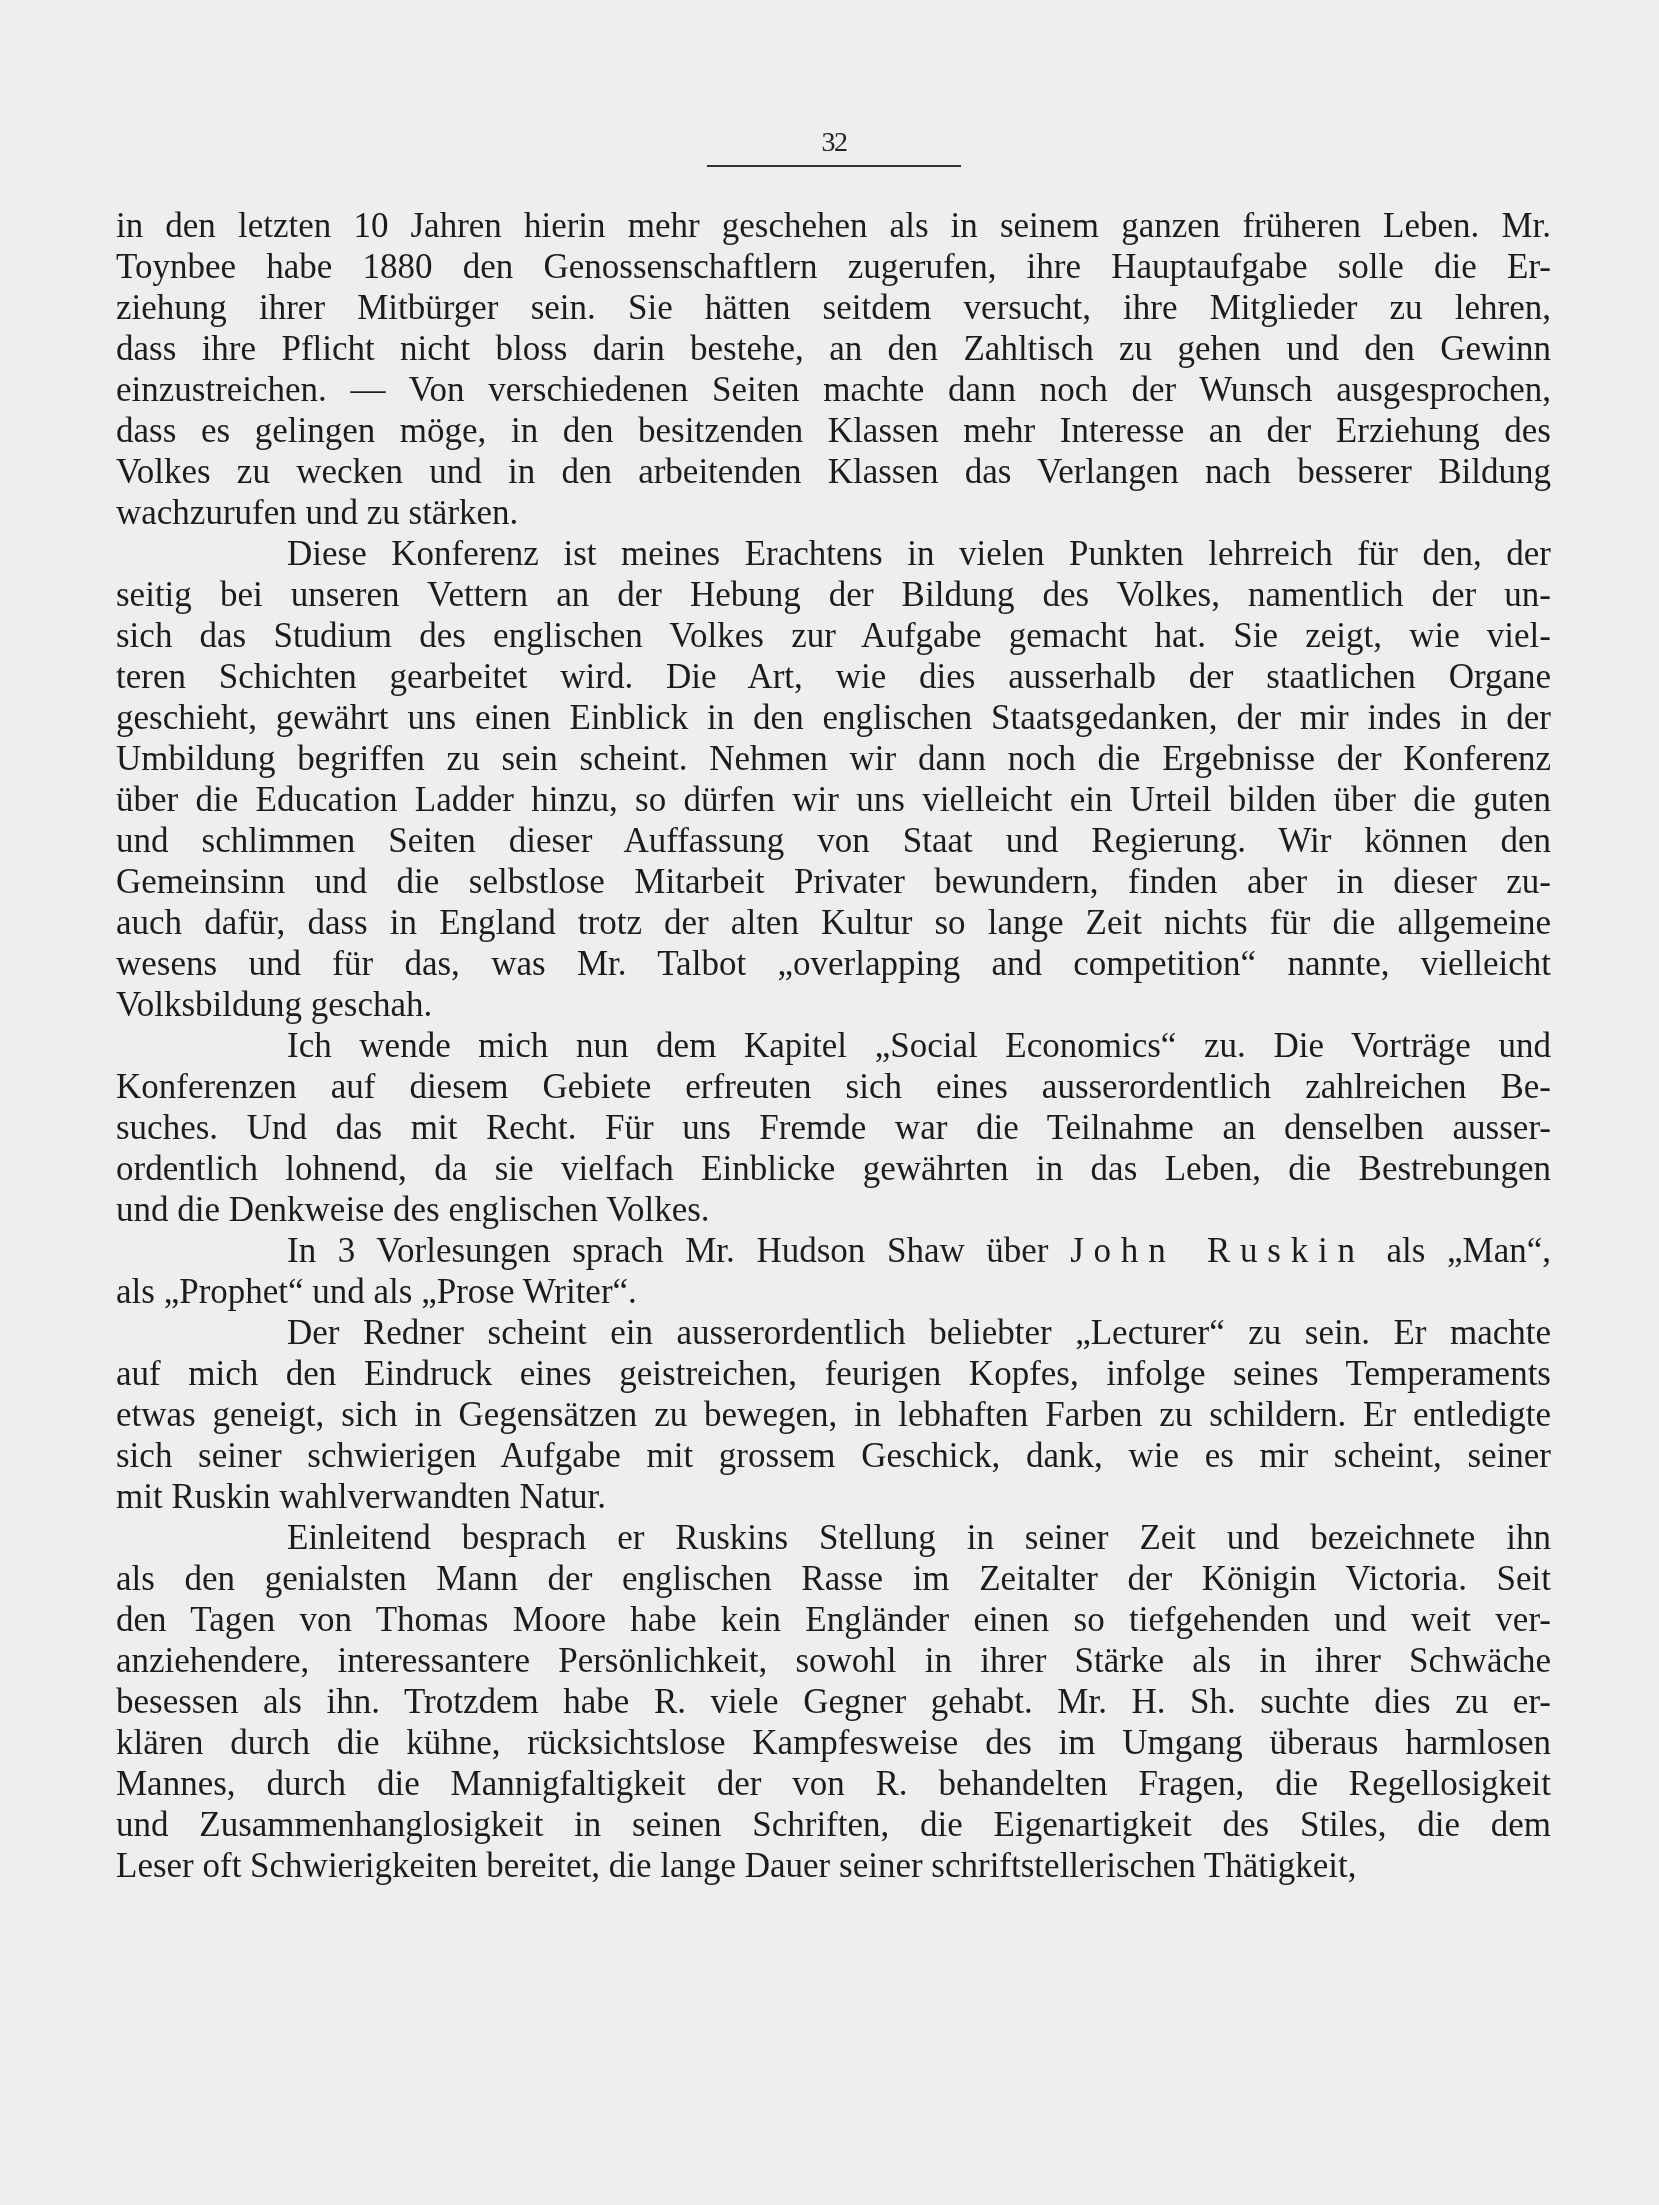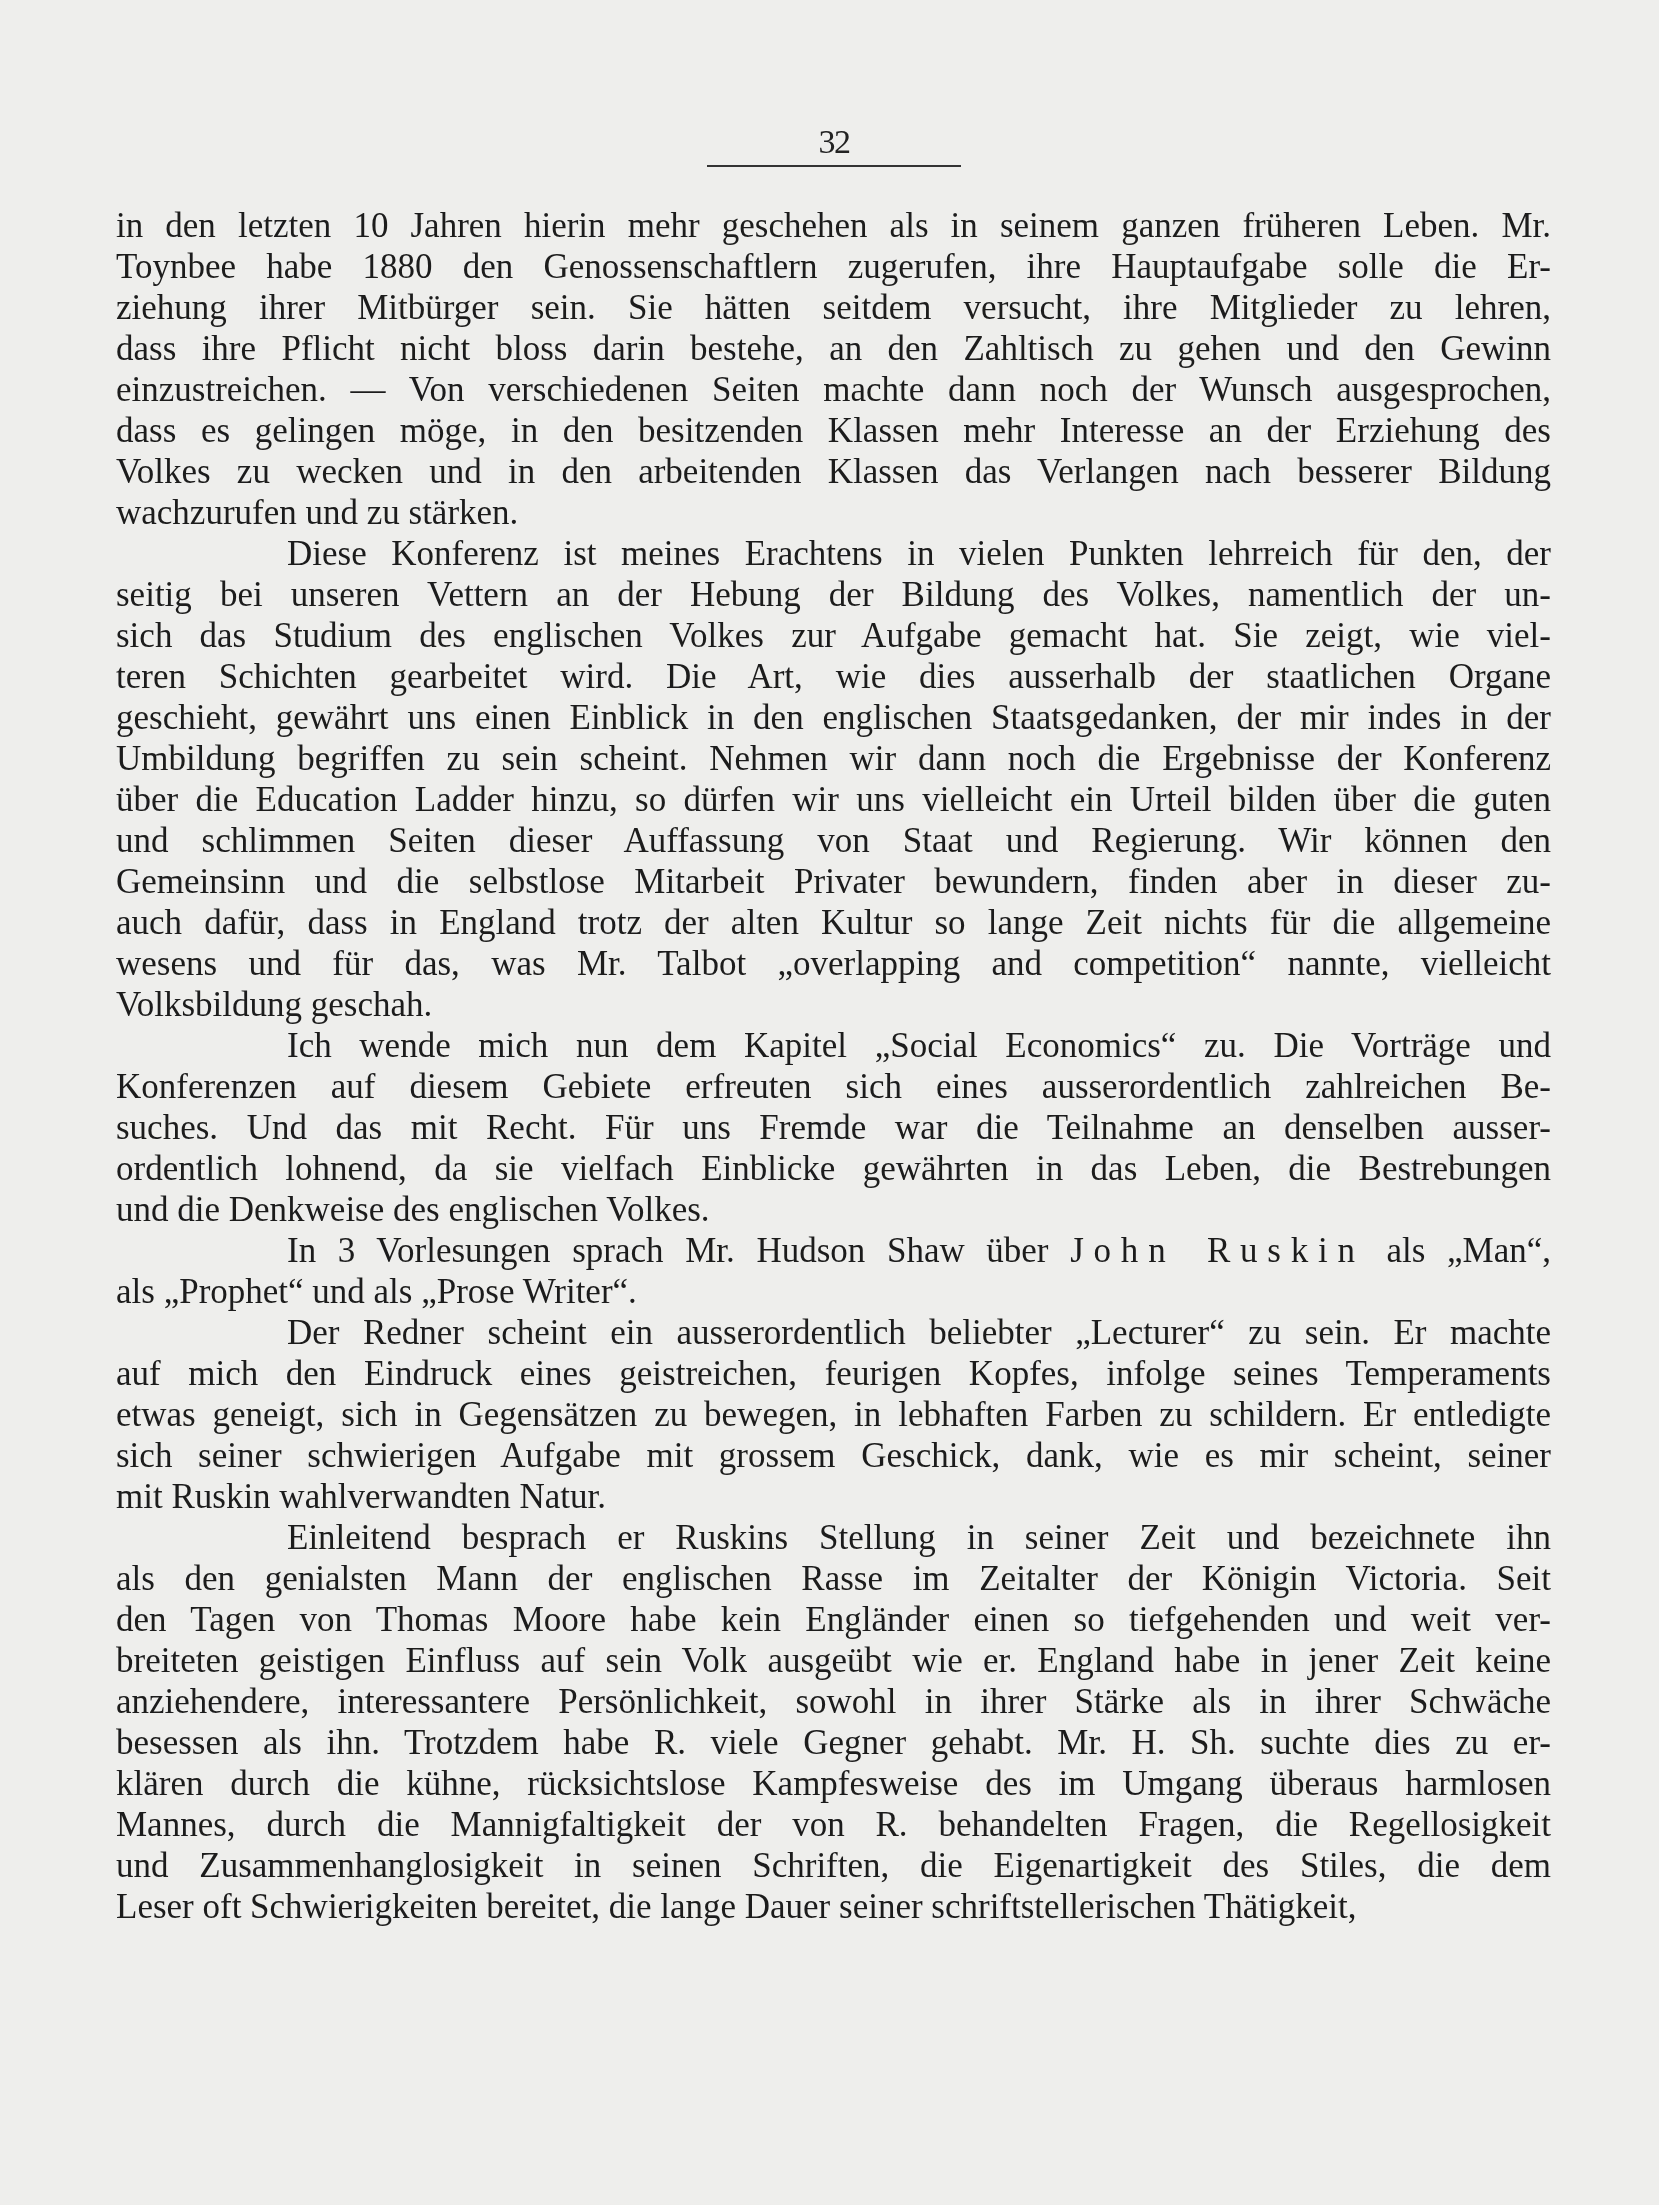--- a/index.html
+++ b/index.html
@@ -8,21 +8,21 @@
     background: #eeeeec;
     position: relative; overflow: hidden;
     font-family: "Liberation Serif", "DejaVu Serif", serif;
     color: #1c1c1c;
   }
   .page-header {
     position: absolute; left: 707px; top: 117px; width: 254px; height: 55px;
   }
   .page-number {
     position: absolute; left: 0; right: 0; top: 4.7px;
-    text-align: center; font-size: 34px; line-height: 39px; color: #222;
+    text-align: center; font-size: 28px; line-height: 39px; color: #222;
     letter-spacing: -1.6px;
   }
   .header-rule {
     position: absolute; left: 0; right: 0; top: 48px; height: 2.3px;
     background: #333;
   }
   .body-text {
     position: absolute; left: 116px; top: 205px; width: 1435px;
   }
   .line {
@@ -87,21 +87,20 @@
       <span class="line indent">Der Redner scheint ein ausserordentlich beliebter „Lecturer“ zu sein. Er machte</span>
       <span class="line">auf mich den Eindruck eines geistreichen, feurigen Kopfes, infolge seines Temperaments</span>
       <span class="line">etwas geneigt, sich in Gegensätzen zu bewegen, in lebhaften Farben zu schildern. Er entledigte</span>
       <span class="line">sich seiner schwierigen Aufgabe mit grossem Geschick, dank, wie es mir scheint, seiner</span>
       <span class="line last">mit Ruskin wahlverwandten Natur.</span>
     </div>
     <div>
       <span class="line indent">Einleitend besprach er Ruskins Stellung in seiner Zeit und bezeichnete ihn</span>
       <span class="line">als den genialsten Mann der englischen Rasse im Zeitalter der Königin Victoria. Seit</span>
       <span class="line">den Tagen von Thomas Moore habe kein Engländer einen so tiefgehenden und weit ver-</span>
-      <span class="line">breiteten geistigen Einfluss auf sein Volk ausgeübt wie er. England habe in jener Zeit keine</span>
       <span class="line">anziehendere, interessantere Persönlichkeit, sowohl in ihrer Stärke als in ihrer Schwäche</span>
       <span class="line">besessen als ihn. Trotzdem habe R. viele Gegner gehabt. Mr. H. Sh. suchte dies zu er-</span>
       <span class="line">klären durch die kühne, rücksichtslose Kampfesweise des im Umgang überaus harmlosen</span>
       <span class="line">Mannes, durch die Mannigfaltigkeit der von R. behandelten Fragen, die Regellosigkeit</span>
       <span class="line">und Zusammenhanglosigkeit in seinen Schriften, die Eigenartigkeit des Stiles, die dem</span>
       <span class="line last">Leser oft Schwierigkeiten bereitet, die lange Dauer seiner schriftstellerischen Thätigkeit,</span>
     </div>
   </div>
 
 

